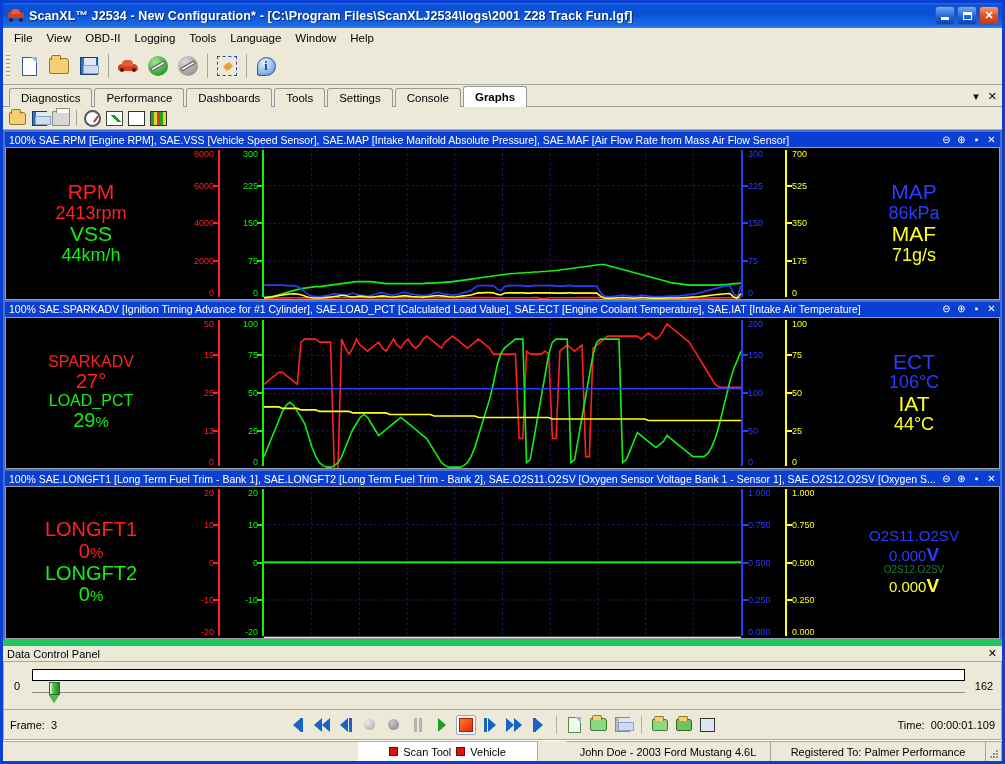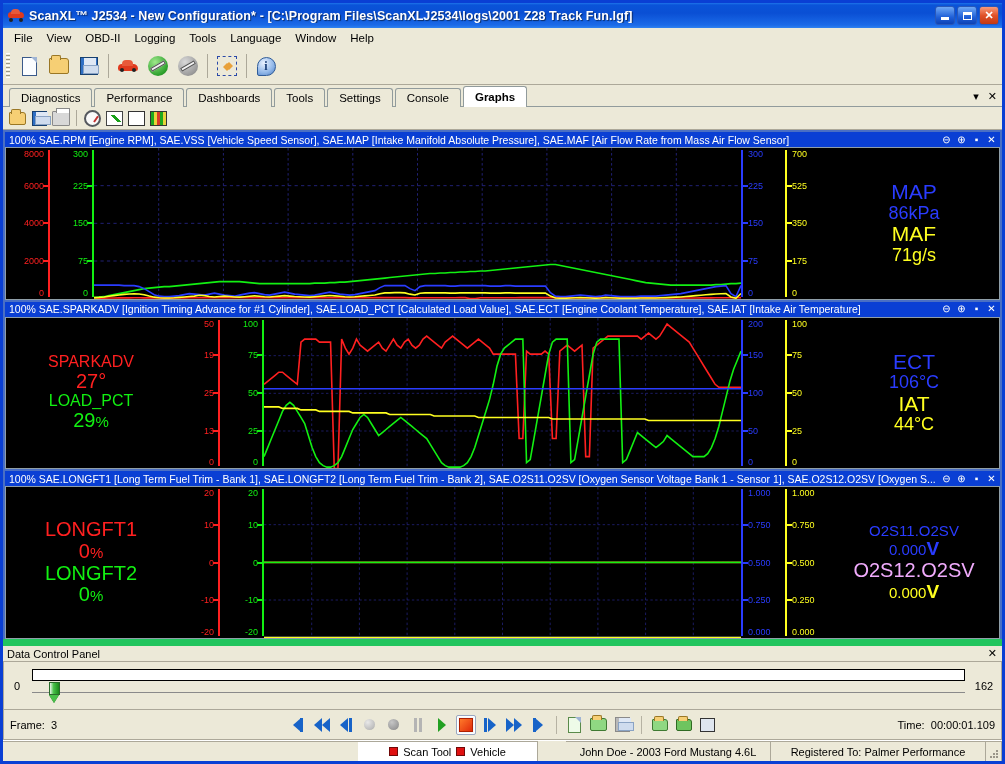--- a/index.html
+++ b/index.html
@@ -436,20 +436,26 @@
       <div class="gp-title">
         <span class="txt">100% SAE.RPM [Engine RPM], SAE.VSS [Vehicle Speed Sensor], SAE.MAP [Intake Manifold Absolute Pressure], SAE.MAF [Air Flow Rate from Mass Air Flow Sensor]</span>
         <span class="gp-btns">
           <span>⊖</span>
           <span>⊕</span>
           <span>▪</span>
           <span>✕</span>
         </span>
       </div>
       <div class="gp-body">
+        <div class="legend">
+          <div class="nm" style="color:#ff2020">RPM</div>
+          <div class="vl" style="color:#ff2020"><span>2413</span><span>rpm</span></div>
+          <div class="nm" style="color:#12f012">VSS</div>
+          <div class="vl" style="color:#12f012"><span>44</span><span>km/h</span></div>
+        </div>
         <div class="axis left" id="ax-0-0">
             <div class="line" style="background: rgb(255, 32, 32);"></div>
             <div class="tk" style="top: calc(100% - 6px); color: rgb(255, 32, 32);">0</div>
             <div class="tk" style="top: calc(75%); color: rgb(255, 32, 32);">2000</div>
             <div class="tick-mark" style="top: 75%; background: rgb(255, 32, 32);"></div>
             <div class="tk" style="top: calc(50%); color: rgb(255, 32, 32);">4000</div>
             <div class="tick-mark" style="top: 50%; background: rgb(255, 32, 32);"></div>
             <div class="tk" style="top: calc(25%); color: rgb(255, 32, 32);">6000</div>
             <div class="tick-mark" style="top: 25%; background: rgb(255, 32, 32);"></div>
             <div class="tk" style="top: calc(0% + 6px); color: rgb(255, 32, 32);">8000</div>
@@ -689,21 +695,21 @@
             <div class="tick-mark" style="top: 75%; background: rgb(255, 255, 32);"></div>
             <div class="tk" style="top: calc(50%); color: rgb(255, 255, 32);">0.500</div>
             <div class="tick-mark" style="top: 50%; background: rgb(255, 255, 32);"></div>
             <div class="tk" style="top: calc(25%); color: rgb(255, 255, 32);">0.750</div>
             <div class="tick-mark" style="top: 25%; background: rgb(255, 255, 32);"></div>
             <div class="tk" style="top: calc(0% + 6px); color: rgb(255, 255, 32);">1.000</div>
           </div>
         <div class="legend legend-right">
           <div class="nm" style="color:#2a3cff;font-size:15px">O2S11.O2SV</div>
           <div class="vl" style="color:#2a3cff;font-size:15px"><span>0.000</span><span style="font-size:19px;font-weight:bold">V</span></div>
-          <div class="nm" style="color:#f0abfc;font-size:20px">O2S12.O2SV</div>
+          <div class="nm" style="color:#15803d;font-size:10px">O2S12.O2SV</div>
           <div class="vl" style="color:#ffff20;font-size:15px"><span>0.000</span><span style="font-size:19px;font-weight:bold">V</span></div>
         </div>
       </div>
     </div>
 
   </div>
 
   <div class="dcp">
     <div class="dcp-head">
       <span class="t">Data Control Panel</span>

